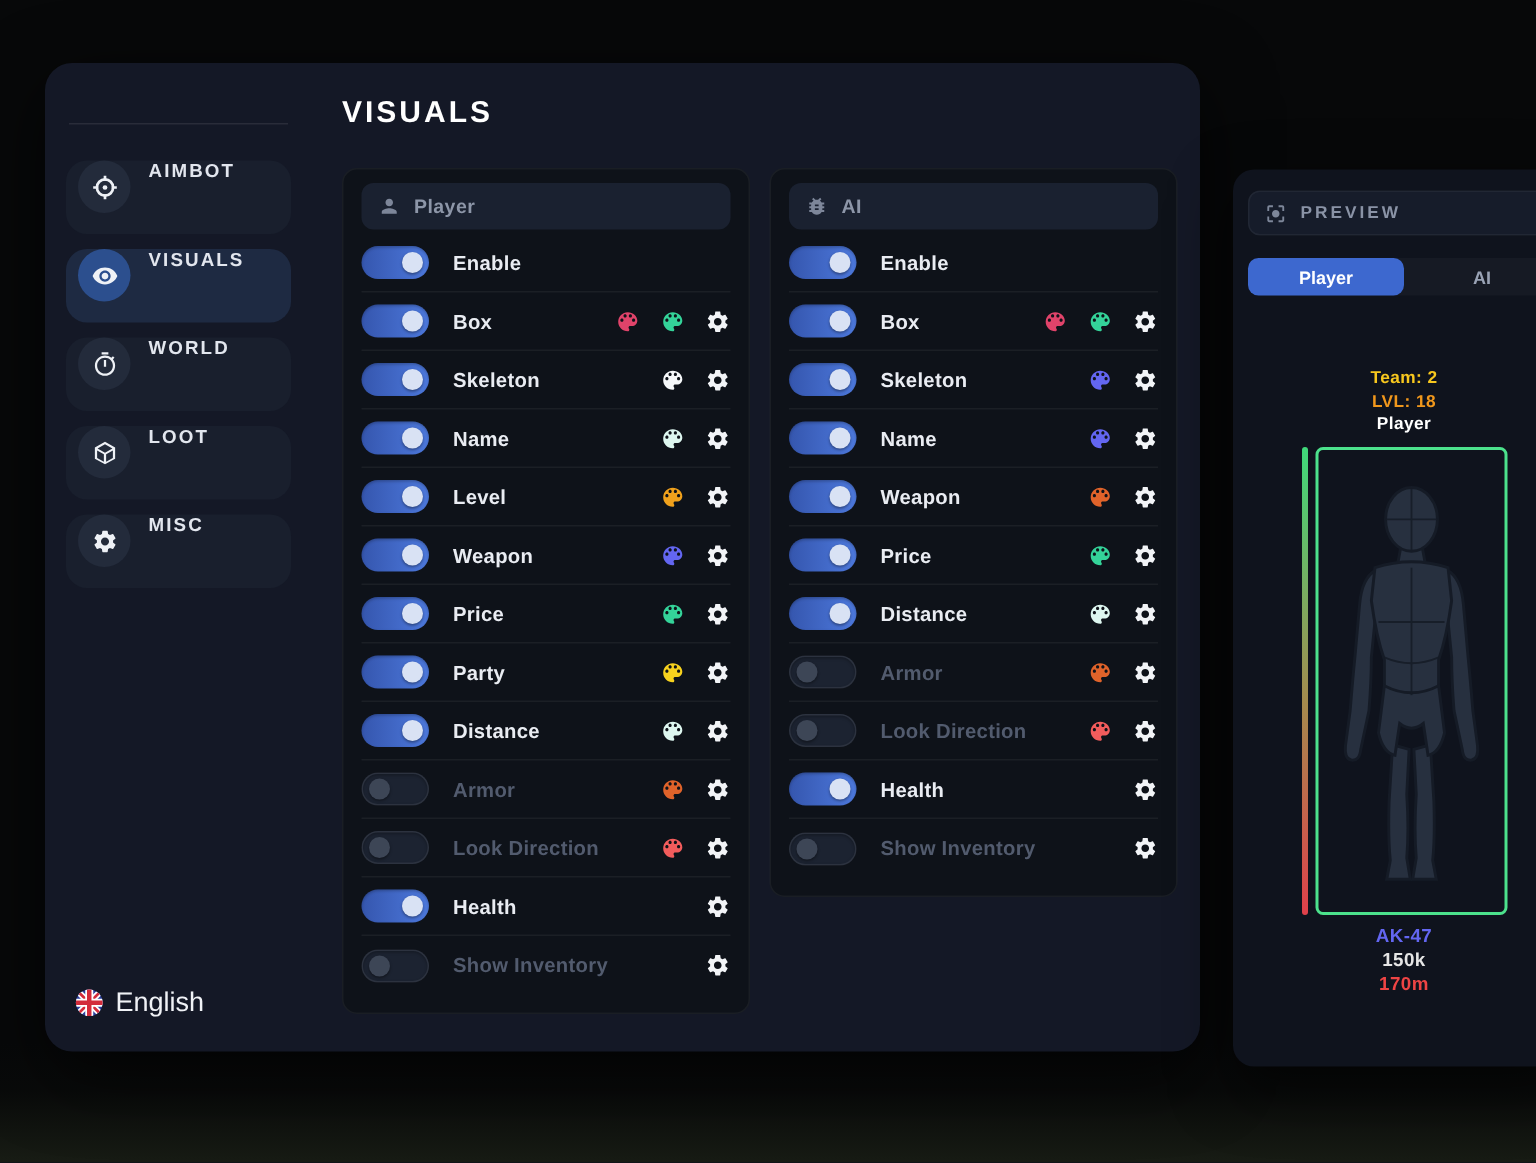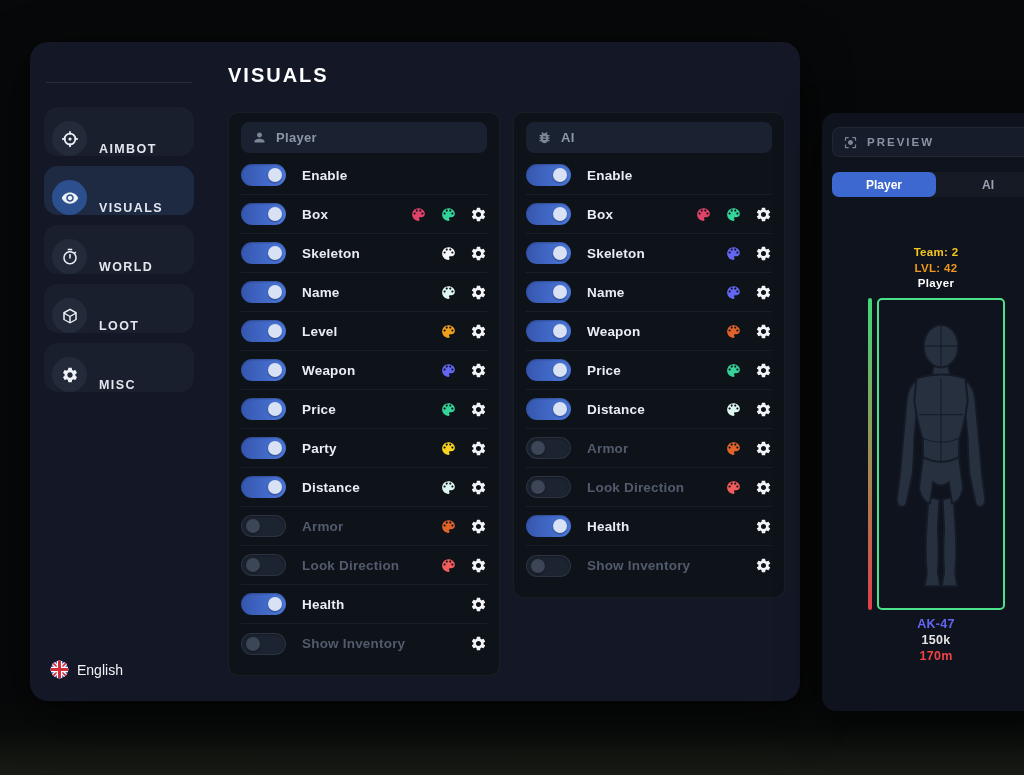--- a/index.html
+++ b/index.html
@@ -26,34 +26,34 @@
     width:178px; flex:0 0 178px; padding:20px 14px 18px;
     display:flex; flex-direction:column;
   }
   .brand { display:flex; align-items:center; gap:10px; padding:2px 2px 0; }
   .brand-logo { width:48px; height:56px; flex:0 0 48px; }
   .brand-name { font-size:15px; font-weight:800; letter-spacing:1.5px; line-height:19px; color:#f2f4f8; }
   .side-divider { height:1px; background:rgba(255,255,255,0.09); margin:20px 2px 24px; }
   .side-menu { display:flex; flex-direction:column; gap:10px; }
   .side-item {
     height:49px; border-radius:14px; background:#191f2d;
-    display:flex; align-items:flex-end; gap:12px; padding:0 8px; cursor:pointer;
+    display:flex; align-items:flex-start; gap:12px; padding:0 8px; cursor:pointer;
   }
   .side-item.active { background:#1e2a42; }
   .side-ic {
     width:35px; height:35px; border-radius:50%; background:#232b3b;
     display:flex; align-items:center; justify-content:center; color:#eef1f6; flex:0 0 35px;
   }
   .side-item.active .side-ic { background:#2c4f8e; }
   .side-ic svg { width:18px; height:18px; }
   .side-label { font-size:12.5px; font-weight:700; letter-spacing:1.4px; color:#e2e6ee; }
   .side-spacer { flex:1; }
   .lang-row { display:flex; align-items:center; gap:8px; padding:4px 6px; cursor:pointer; }
   .lang-row svg { width:19px; height:19px; }
-  .lang-label { font-size:14px; font-weight:400; color:#f0f2f6; }
+  .lang-label { font-size:18px; font-weight:400; color:#f0f2f6; }
   
   .content { flex:1; padding:22px 14px 0 20px; }
   .page-title { font-size:20px; font-weight:800; letter-spacing:2px; color:#ffffff; margin-bottom:25px; }
   .columns { display:flex; gap:13px; align-items:flex-start; }
   .panel {
     width:272px; background:#0e1219; border:1px solid rgba(255,255,255,0.05);
     border-radius:10px; padding:9px 12px 12px;
   }
   .panel-head {
     height:31px; background:#1a2130; border-radius:8px;
@@ -627,21 +627,21 @@
     </svg>
     <span class="preview-head-label">PREVIEW</span>
   </div>
   <div class="ptabs">
       <div class="ptab active">Player</div>
       <div class="ptab">AI</div>
     </div>
   <div class="char-wrap">
     <div class="overhead">
         <div style="color: rgb(247, 199, 30);">Team: 2</div>
-        <div style="color: rgb(240, 151, 28);">LVL: 42</div>
+        <div style="color: rgb(240, 151, 28);">LVL: 18</div>
         <div style="color: rgb(255, 255, 255);">Player</div>
       </div>
     <div class="box-row">
       <div class="healthbar"></div>
       <div class="esp-box">
         <svg viewBox="0 0 150 340">
           <g fill="#27303f" stroke="#151b26" stroke-width="2.5">
             <path d="M45 76 Q33 82 31 105 L27 150 Q25 170 23 195 L19 225 Q18 236 24 237 Q31 238 32 228 L39 195 Q41 170 41 150 L45 110 Z"></path>
             <path d="M105 76 Q117 82 119 105 L123 150 Q125 170 127 195 L131 225 Q132 236 126 237 Q119 238 118 228 L111 195 Q109 170 109 150 L105 110 Z"></path>
             <path d="M59 224 L56 272 Q55 302 57 322 L54 338 H74 L71 320 Q73 296 71 266 L73 228 Z"></path>

